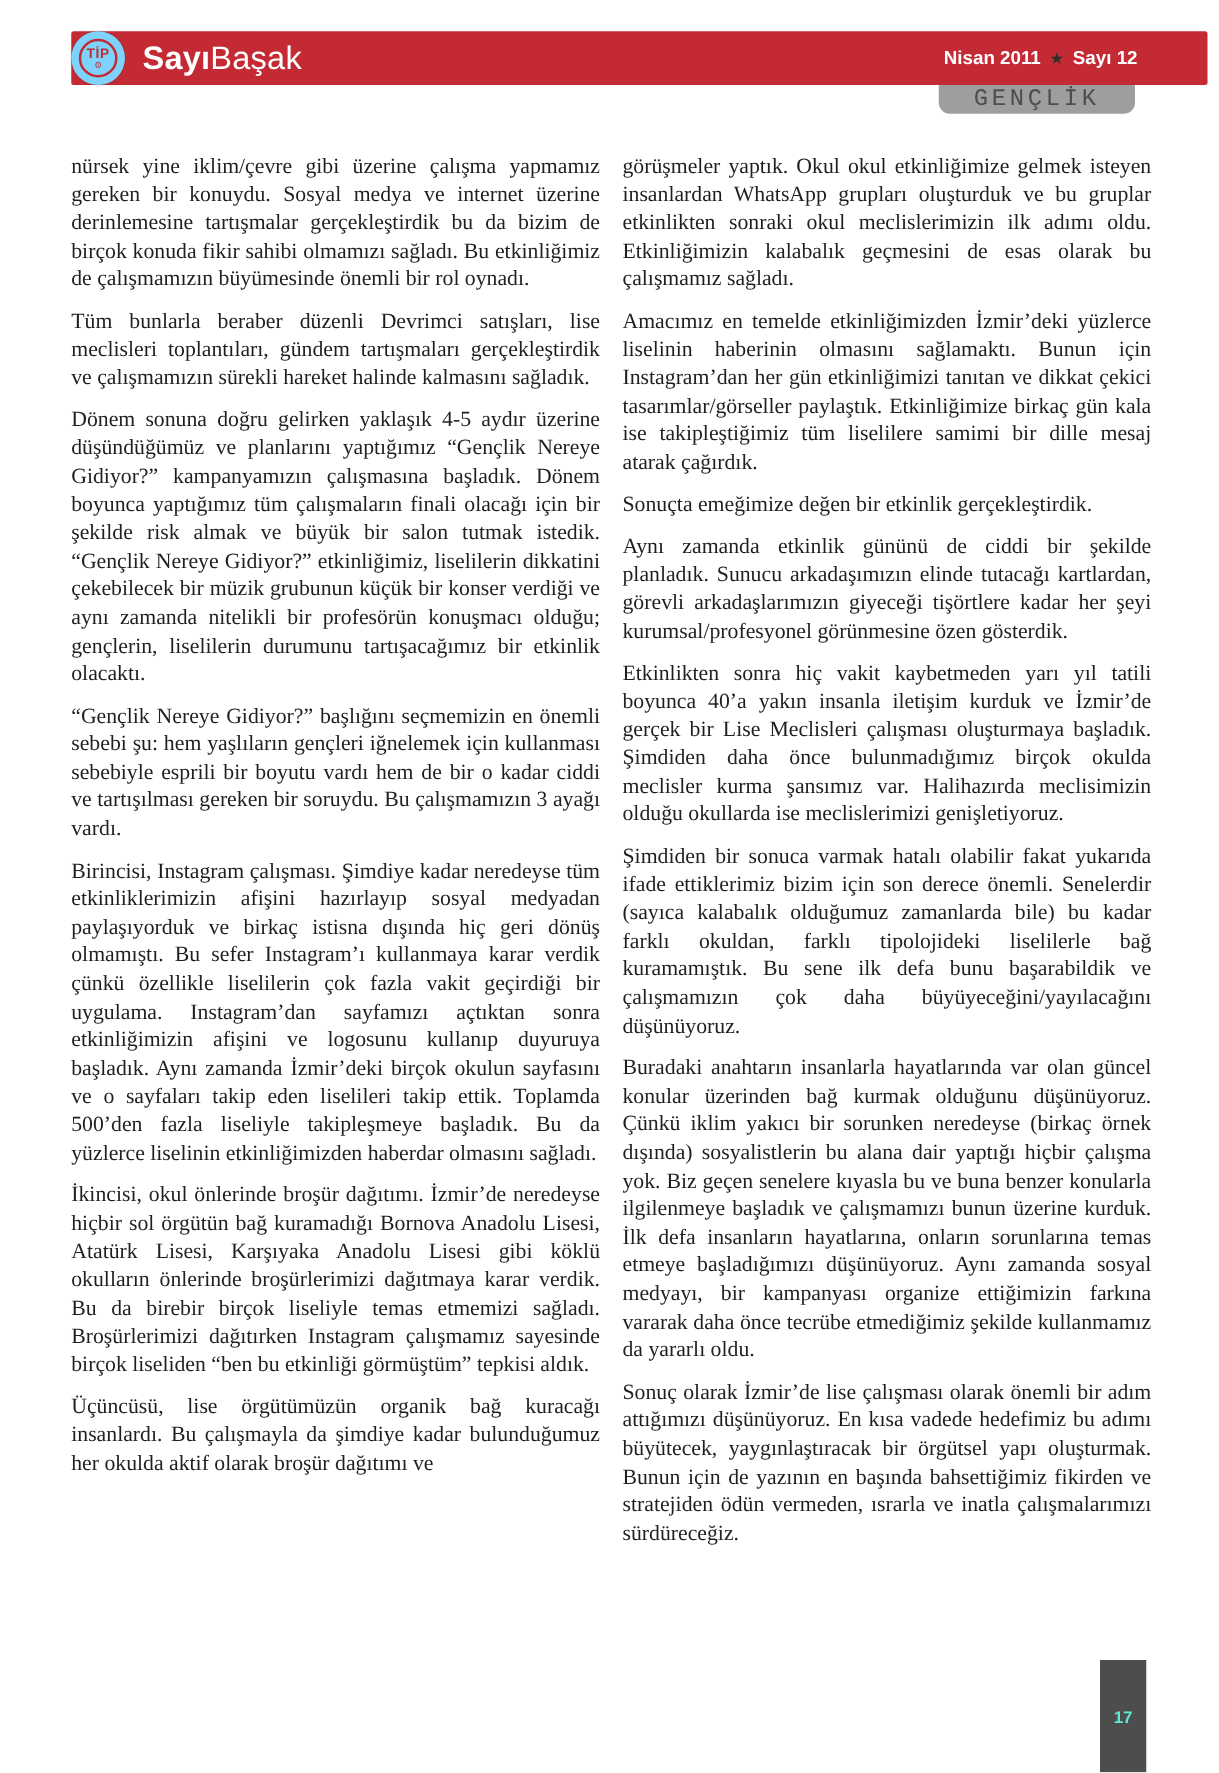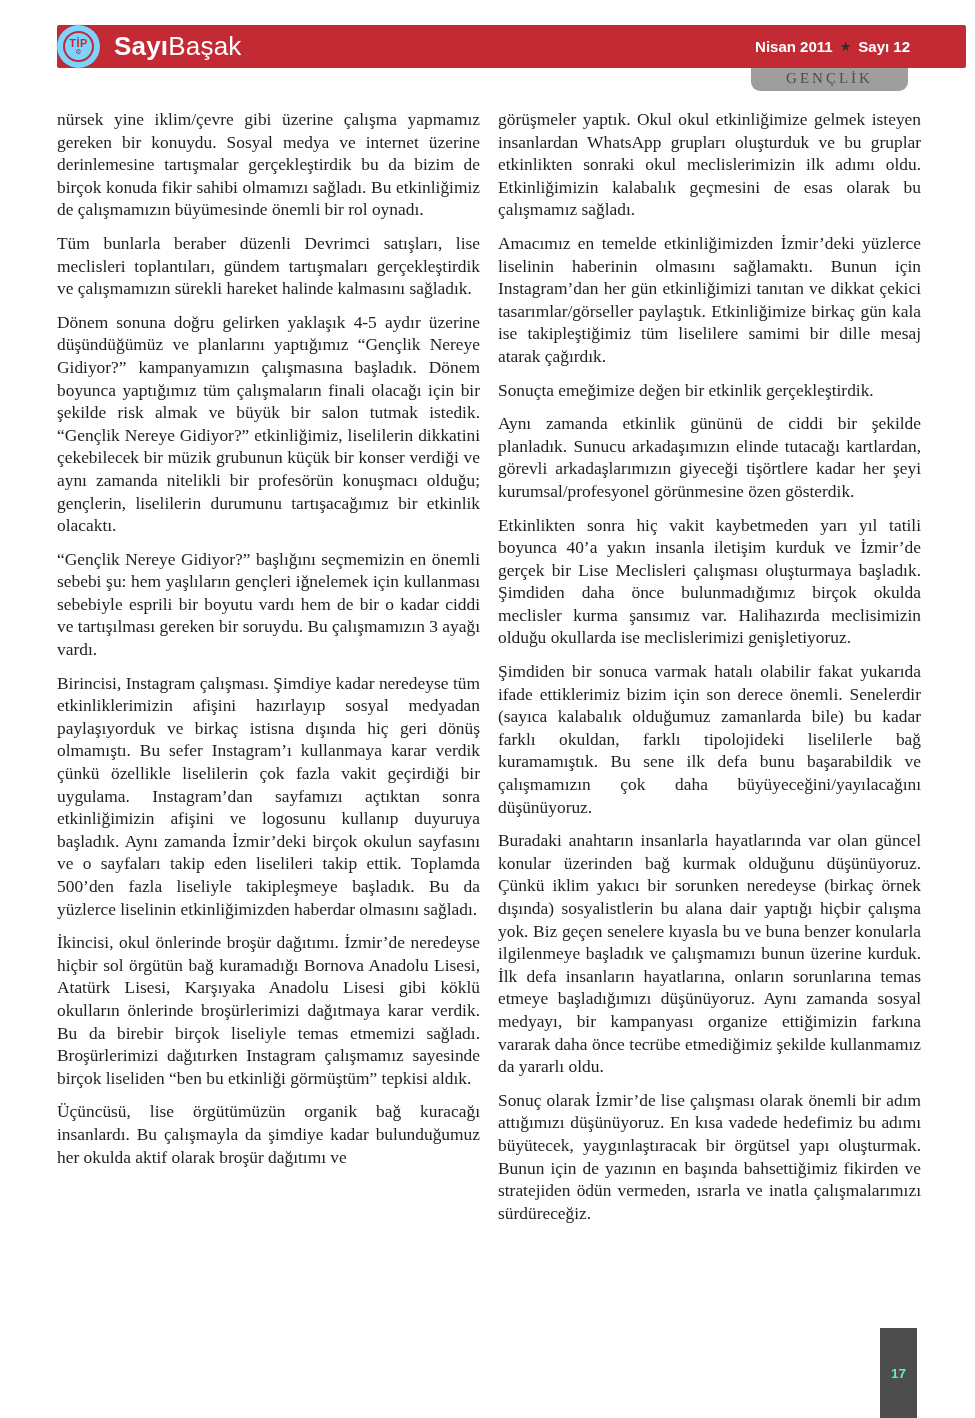--- a/index.html
+++ b/index.html
@@ -101,30 +101,30 @@
     height: 25px;
     background: var(--badge_gray, #9E9E9E);
     border-radius: 3px 3px 9px 9px;
     display: flex;
     align-items: center;
     justify-content: center;
     z-index: 1;
   }
   .section-badge span {
     color: var(--badge_text, #4D4D4D);
-    font-family: Liberation Serif, serif;
-    font-size: 15px;
+    font-family: Liberation Mono, monospace;
+    font-size: 19px;
     letter-spacing: 3px;
   }
 
   
   .columns {
     position: absolute;
     left: 57px;
-    top: 108px;
+    top: 121px;
     width: 864px;
     display: flex;
     gap: 18px;
   }
   .column {
     width: 423px;
     color: #1f1f1f;
     font-size: 17.4px;
     line-height: 22.6px;
     text-align: justify;

